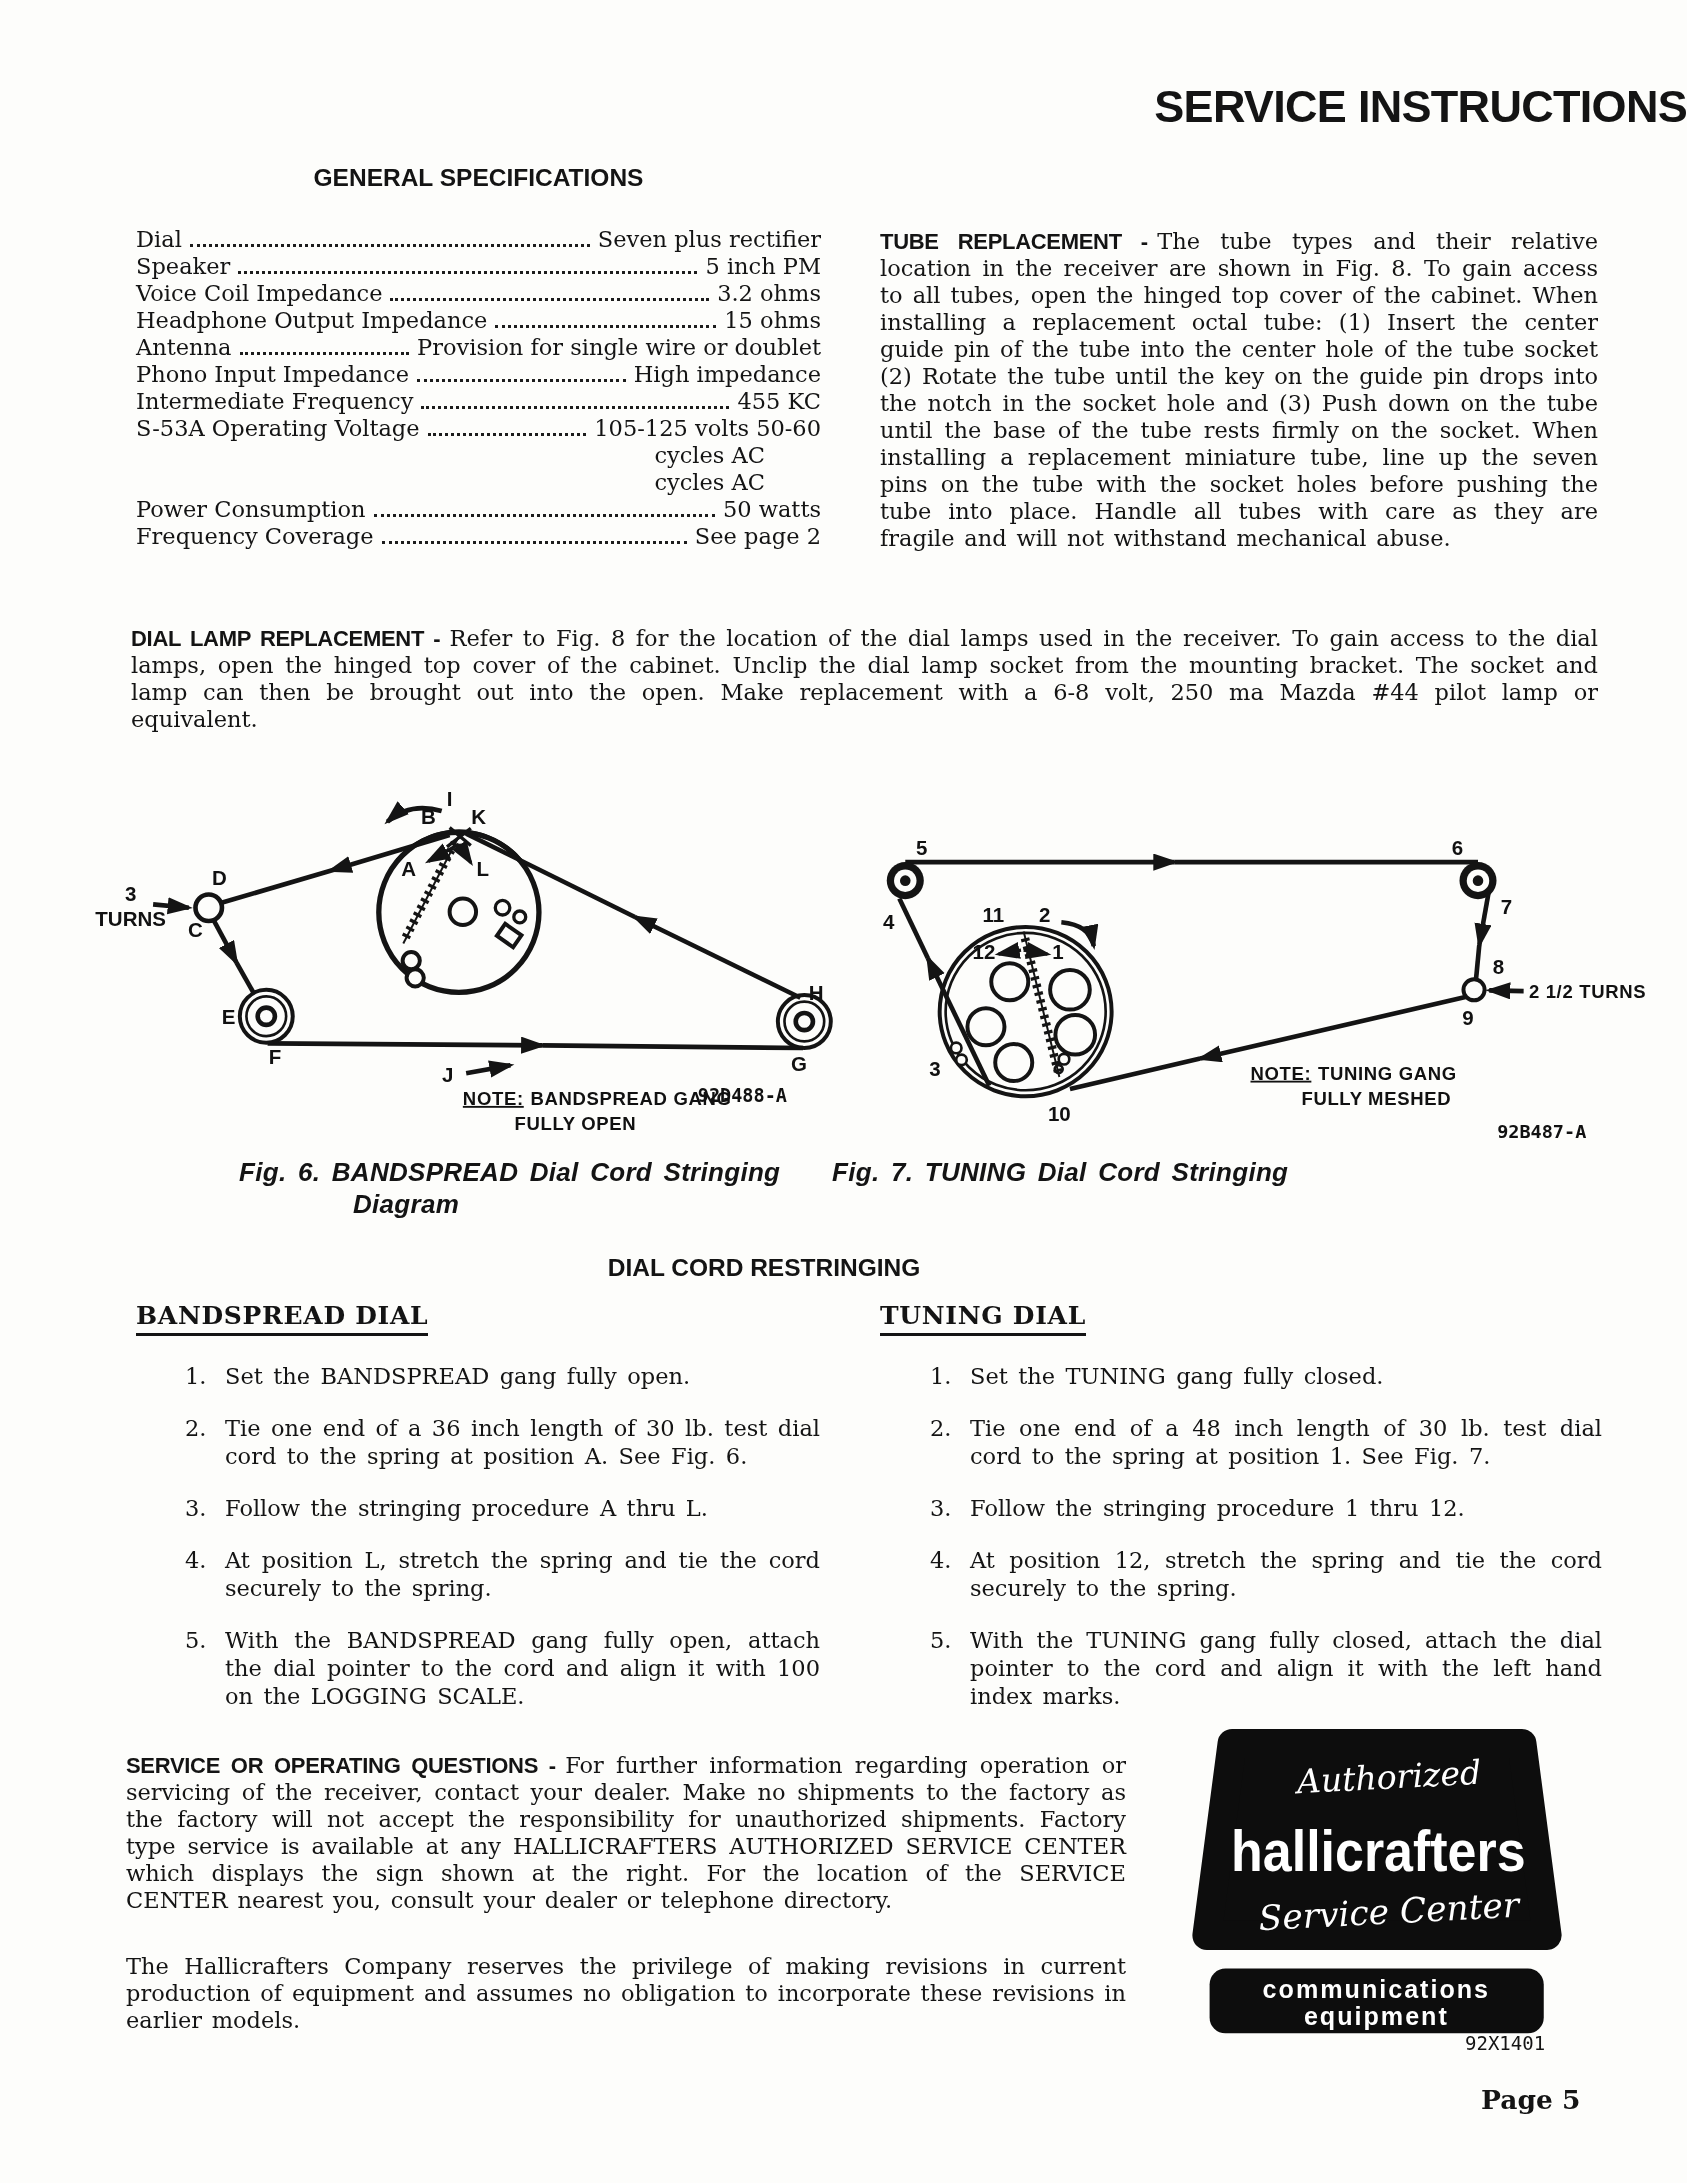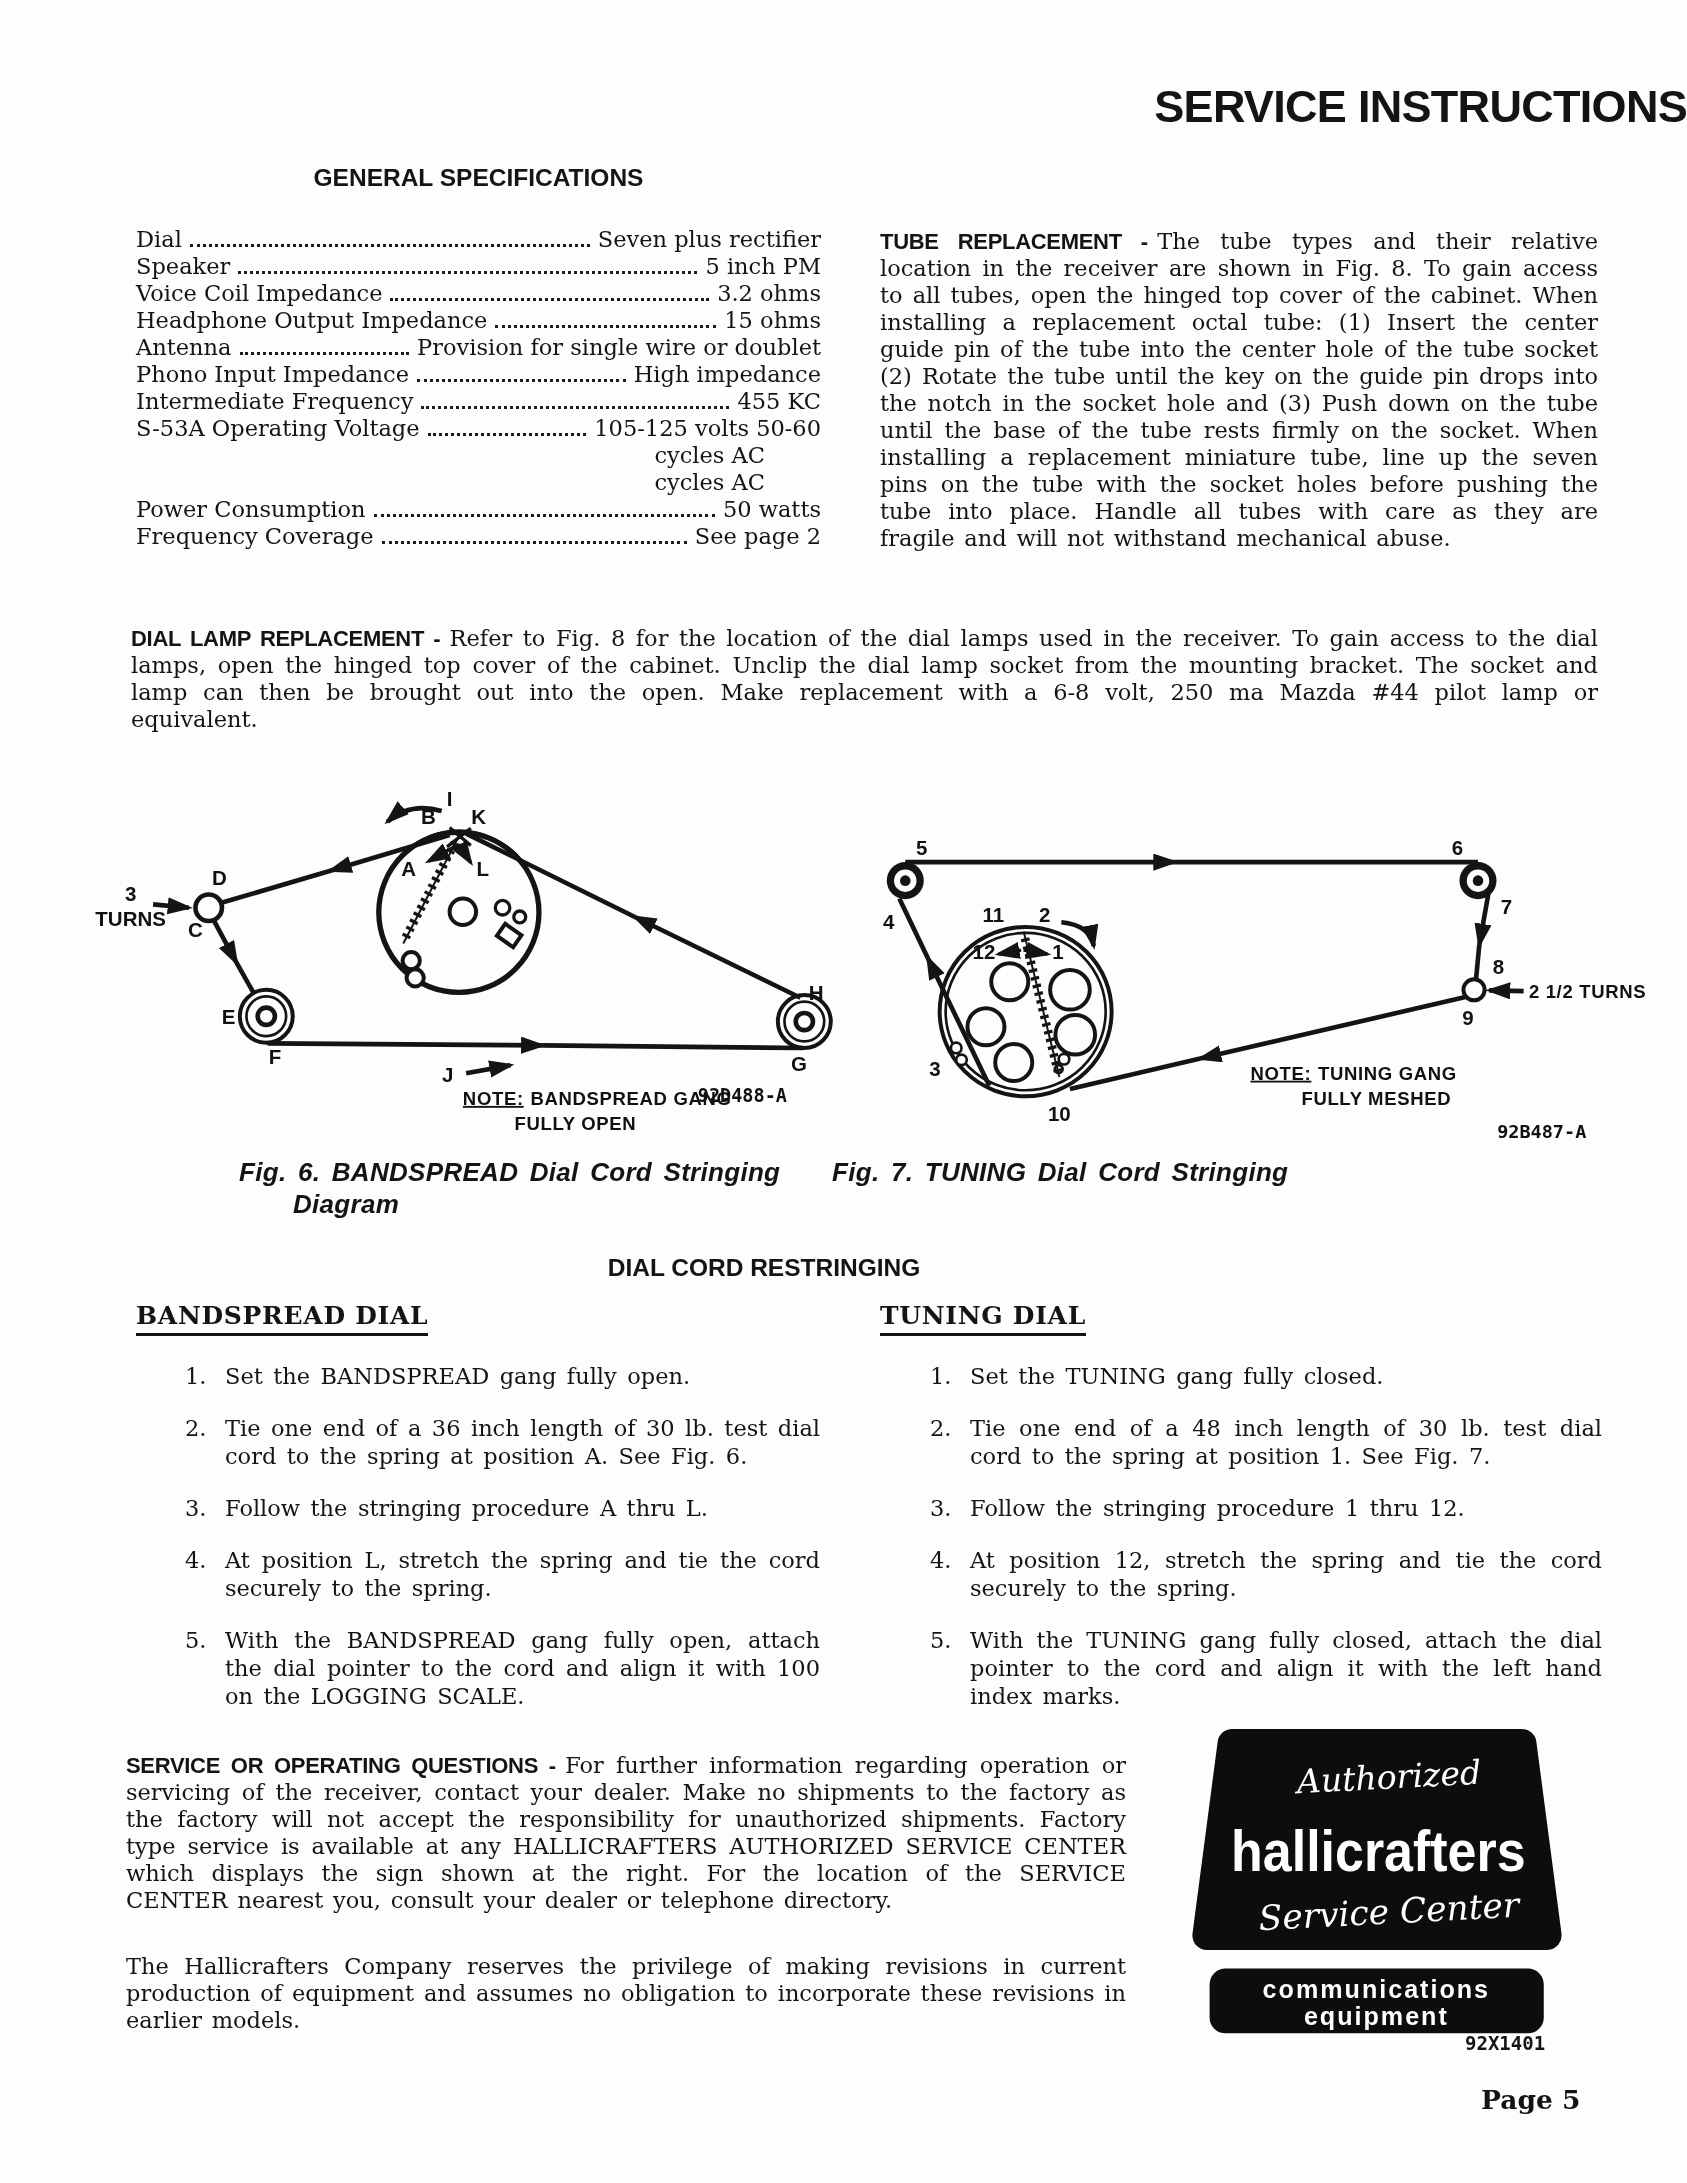--- a/index.html
+++ b/index.html
@@ -21,41 +21,41 @@
 
   .body-par{font-size:22.5px;line-height:27px;text-align:justify;word-spacing:2.6px;margin:0;}
   .runin{font-family:"Liberation Sans",sans-serif;font-weight:bold;font-size:22px;
          letter-spacing:-0.3px;margin-right:9.3px;}
   .col-right{left:880px;top:228px;width:718px;}
   .dial-lamp{left:131px;top:625px;width:1467px;}
 
   .fig-caption{font-family:"Liberation Sans",sans-serif;font-weight:bold;font-style:italic;
     font-size:26px;line-height:32px;letter-spacing:0.3px;word-spacing:4px;}
   .cap6{left:239px;top:1156px;width:543px;}
-  .cap6 .cap-line2{margin-left:54px;}
+  .cap6 .cap-line2{margin-left:114px;}
   .cap7{left:832px;top:1156px;width:662px;}
 
   .restring-head{left:0px;top:1254px;width:1528px;text-align:center;}
 
   .col-head{font-size:25px;font-weight:bold;display:inline-block;
     border-bottom:3.3px solid #141414;padding-bottom:3.3px;letter-spacing:0.7px;}
   .bs-head{left:136px;top:1301px;}
   .tn-head{left:880px;top:1301px;}
   .steps{font-size:22.5px;line-height:28px;}
   .steps-left{left:185px;top:1362px;width:635px;}
   .steps-right{left:930px;top:1362px;width:672px;}
   .step{display:flex;margin-bottom:24px;}
   .step-num{width:40px;flex:none;}
   .step-text{flex:1;text-align:justify;word-spacing:3.3px;}
 
   .svc-q{left:126px;top:1752px;width:1000px;}
   .revisions{left:126px;top:1953px;width:1000px;}
 
   .code-footer{left:1465px;top:2032px;font-family:"DejaVu Sans Mono",monospace;
-    font-weight:bold;font-size:19px;}
+    font-weight:normal;font-size:19px;}
   .page-num{left:1481px;top:2084px;font-size:26.5px;font-weight:bold;}
 
   svg{position:absolute;overflow:visible;}
   .cord{stroke:#141414;stroke-width:7;fill:none;}
   .rim{stroke:#141414;fill:none;}
   .hole{stroke:#141414;fill:#fdfdfb;}
   .spring-core{stroke:#141414;stroke-width:3;fill:none;}
   .spring{stroke:#141414;stroke-width:13;stroke-dasharray:5 7;fill:none;}
   .svglabel{font-family:"Liberation Sans",sans-serif;font-weight:bold;font-size:31px;fill:#111;}
   .svgnote{font-family:"Liberation Sans",sans-serif;font-weight:bold;font-size:28px;fill:#111;letter-spacing:1px;}

